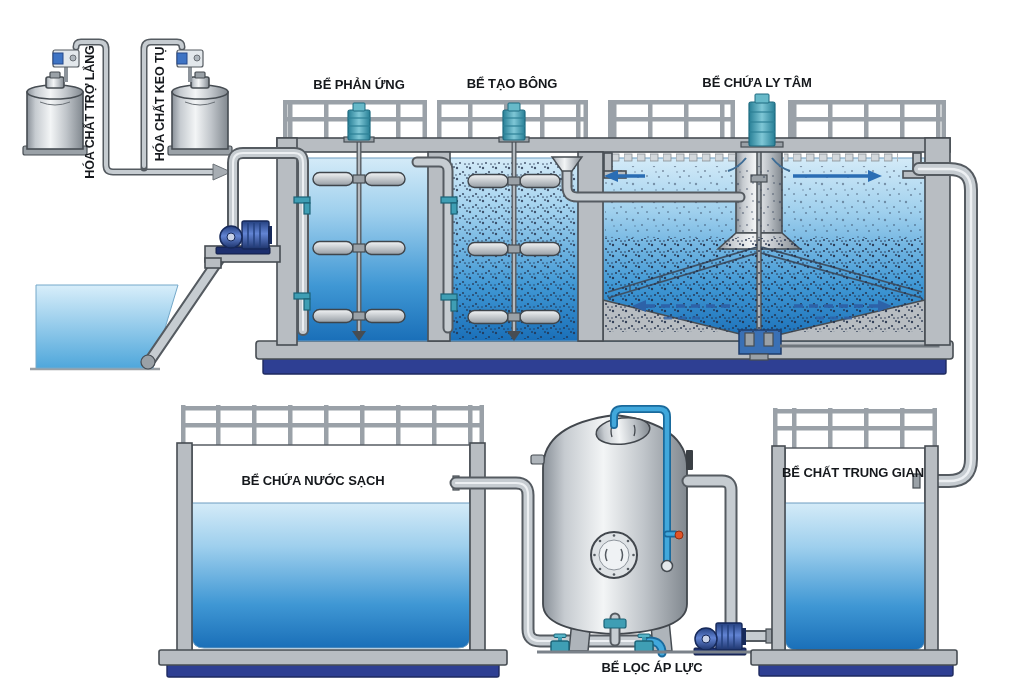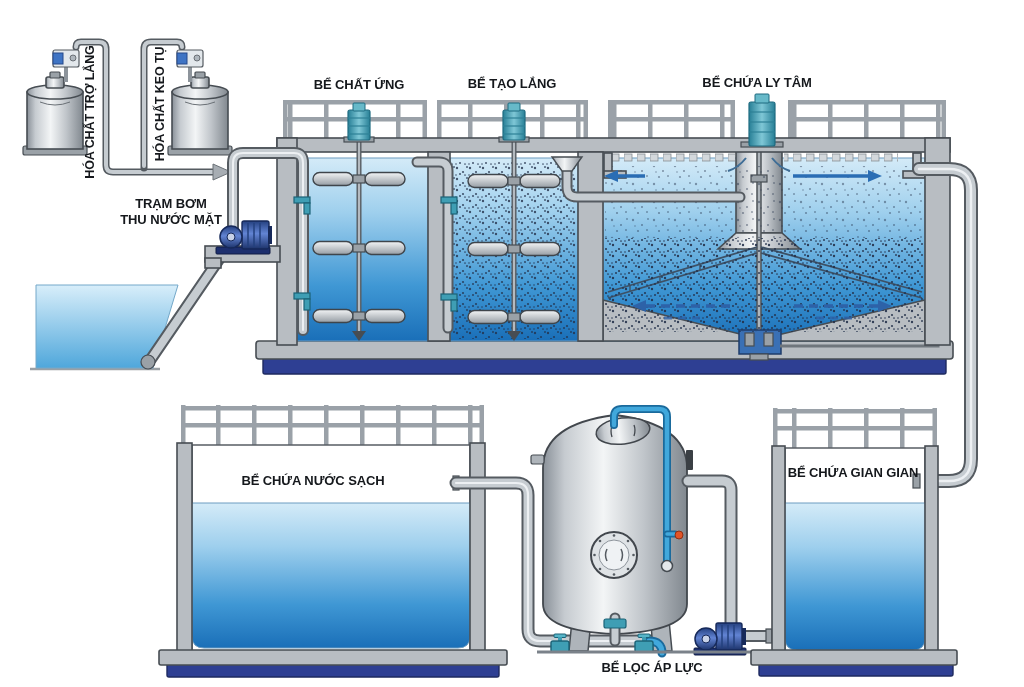--- a/index.html
+++ b/index.html
@@ -438,23 +438,19 @@
     <rect x="772" y="446" width="13" height="206" class="wall"></rect>
     <rect x="925" y="446" width="13" height="206" class="wall"></rect>
     <rect x="759" y="663" width="194" height="13" rx="2" class="navy"></rect>
     <rect x="751" y="650" width="206" height="15" rx="2" class="wall"></rect>
     <rect x="913" y="474" width="7" height="14" class="gray"></rect>
   </g>
 </svg>
 
 <div class="lbl vert" style="left:91px;top:112px">HÓA CHẤT TRỢ LẮNG</div>
 <div class="lbl vert" style="left:161px;top:104px">HÓA CHẤT KEO TỤ</div>
-<div class="lbl center" style="left:171px;top:212px">
-  <div>TRẠM BƠM</div>
-  <div>THU NƯỚC MẶT</div>
-</div>
-<div class="lbl center" style="left:359px;top:85px">BỂ CHẤT ỨNG</div>
-<div class="lbl center" style="left:512px;top:84px">BỂ TẠO LẮNG</div>
+<div class="lbl center" style="left:359px;top:85px">BỂ PHẢN ỨNG</div>
+<div class="lbl center" style="left:512px;top:84px">BỂ TẠO BÔNG</div>
 <div class="lbl center" style="left:757px;top:83px">BỂ CHỨA LY TÂM</div>
 <div class="lbl center" style="left:313px;top:481px">BỂ CHỨA NƯỚC SẠCH</div>
 <div class="lbl center" style="left:652px;top:668px">BỂ LỌC ÁP LỰC</div>
-<div class="lbl center" style="left:853px;top:473px">BỂ CHỨA GIAN GIAN</div>
+<div class="lbl center" style="left:853px;top:473px">BỂ CHẤT TRUNG GIAN</div>
 </div>
 
 </body></html>

